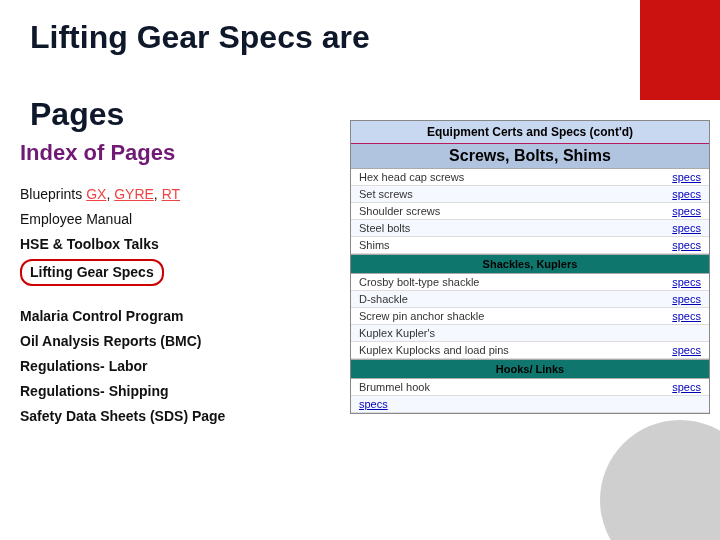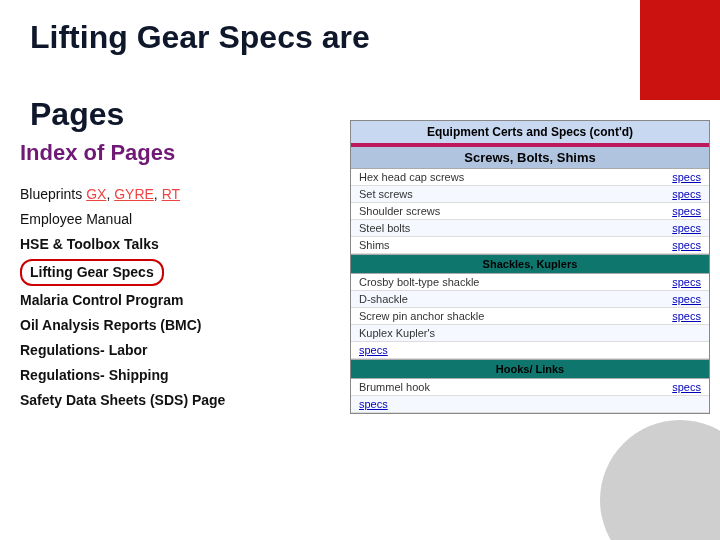--- a/index.html
+++ b/index.html
@@ -74,29 +74,29 @@
       background: #fff;
       font-size: 11px;
     }
 
     .panel-header {
       background: #c8d8f0;
       text-align: center;
       padding: 4px 6px;
       font-weight: bold;
       font-size: 12px;
-      border-bottom: 4px solid #be185d;
+      border-bottom: 1px solid #be185d;
     }
 
     .section-header {
       background: #b0c4e0;
       text-align: center;
       padding: 3px 6px;
       font-weight: bold;
-      font-size: 13px;
+      font-size: 16px;
       border-bottom: 1px solid #aaa;
     }
 
     .category-header {
       background: #0f766e;
       text-align: center;
       padding: 3px 6px;
       font-weight: bold;
       font-size: 11px;
       border-bottom: 1px solid #aaa;
@@ -152,21 +152,21 @@
 </div>
 
 <div class="sidebar">
   <div class="sidebar-title">Index of Pages</div>
 
   <div class="sidebar-item">
     Blueprints <a href="#">GX</a>, <a href="#">GYRE</a>, <a href="#">RT</a>
   </div>
   <div class="sidebar-item">Employee Manual</div>
   <div class="sidebar-item bold">HSE &amp; Toolbox Talks</div>
-  <div class="sidebar-item" style="margin-bottom:4px;">
+  <div class="sidebar-item" style="margin-bottom:20px;">
     <span style="font-weight:bold; border: 2px solid #cc0000; border-radius: 12px; display:inline-block; padding: 1px 8px;">Lifting Gear Specs</span>
   </div>
   <div class="sidebar-item bold">Malaria Control Program</div>
   <div class="sidebar-item bold">Oil Analysis Reports (BMC)</div>
   <div class="sidebar-item bold">Regulations- Labor</div>
   <div class="sidebar-item bold">Regulations- Shipping</div>
   <div class="sidebar-item bold">Safety Data Sheets (SDS) Page</div>
 </div>
 
 <div class="right-panel">
@@ -209,20 +209,21 @@
         <a class="row-link" href="#">specs</a>
       </div>
       <div class="table-row">
         <span class="row-label">Screw pin anchor shackle</span>
         <a class="row-link" href="#">specs</a>
       </div>
       <div class="table-row">
         <span class="row-label">Kuplex Kupler's</span>
       </div>
       <div class="table-row">
+        <span class="row-label">Kuplex Kuplocks and load pins</span>
         <a class="row-link" href="#">specs</a>
       </div>
     </div>
 
   <div class="category-header">Hooks/ Links</div>
 
   <div id="rows3-container">
       <div class="table-row">
         <span class="row-label">Brummel hook</span>
         <a class="row-link" href="#">specs</a>

